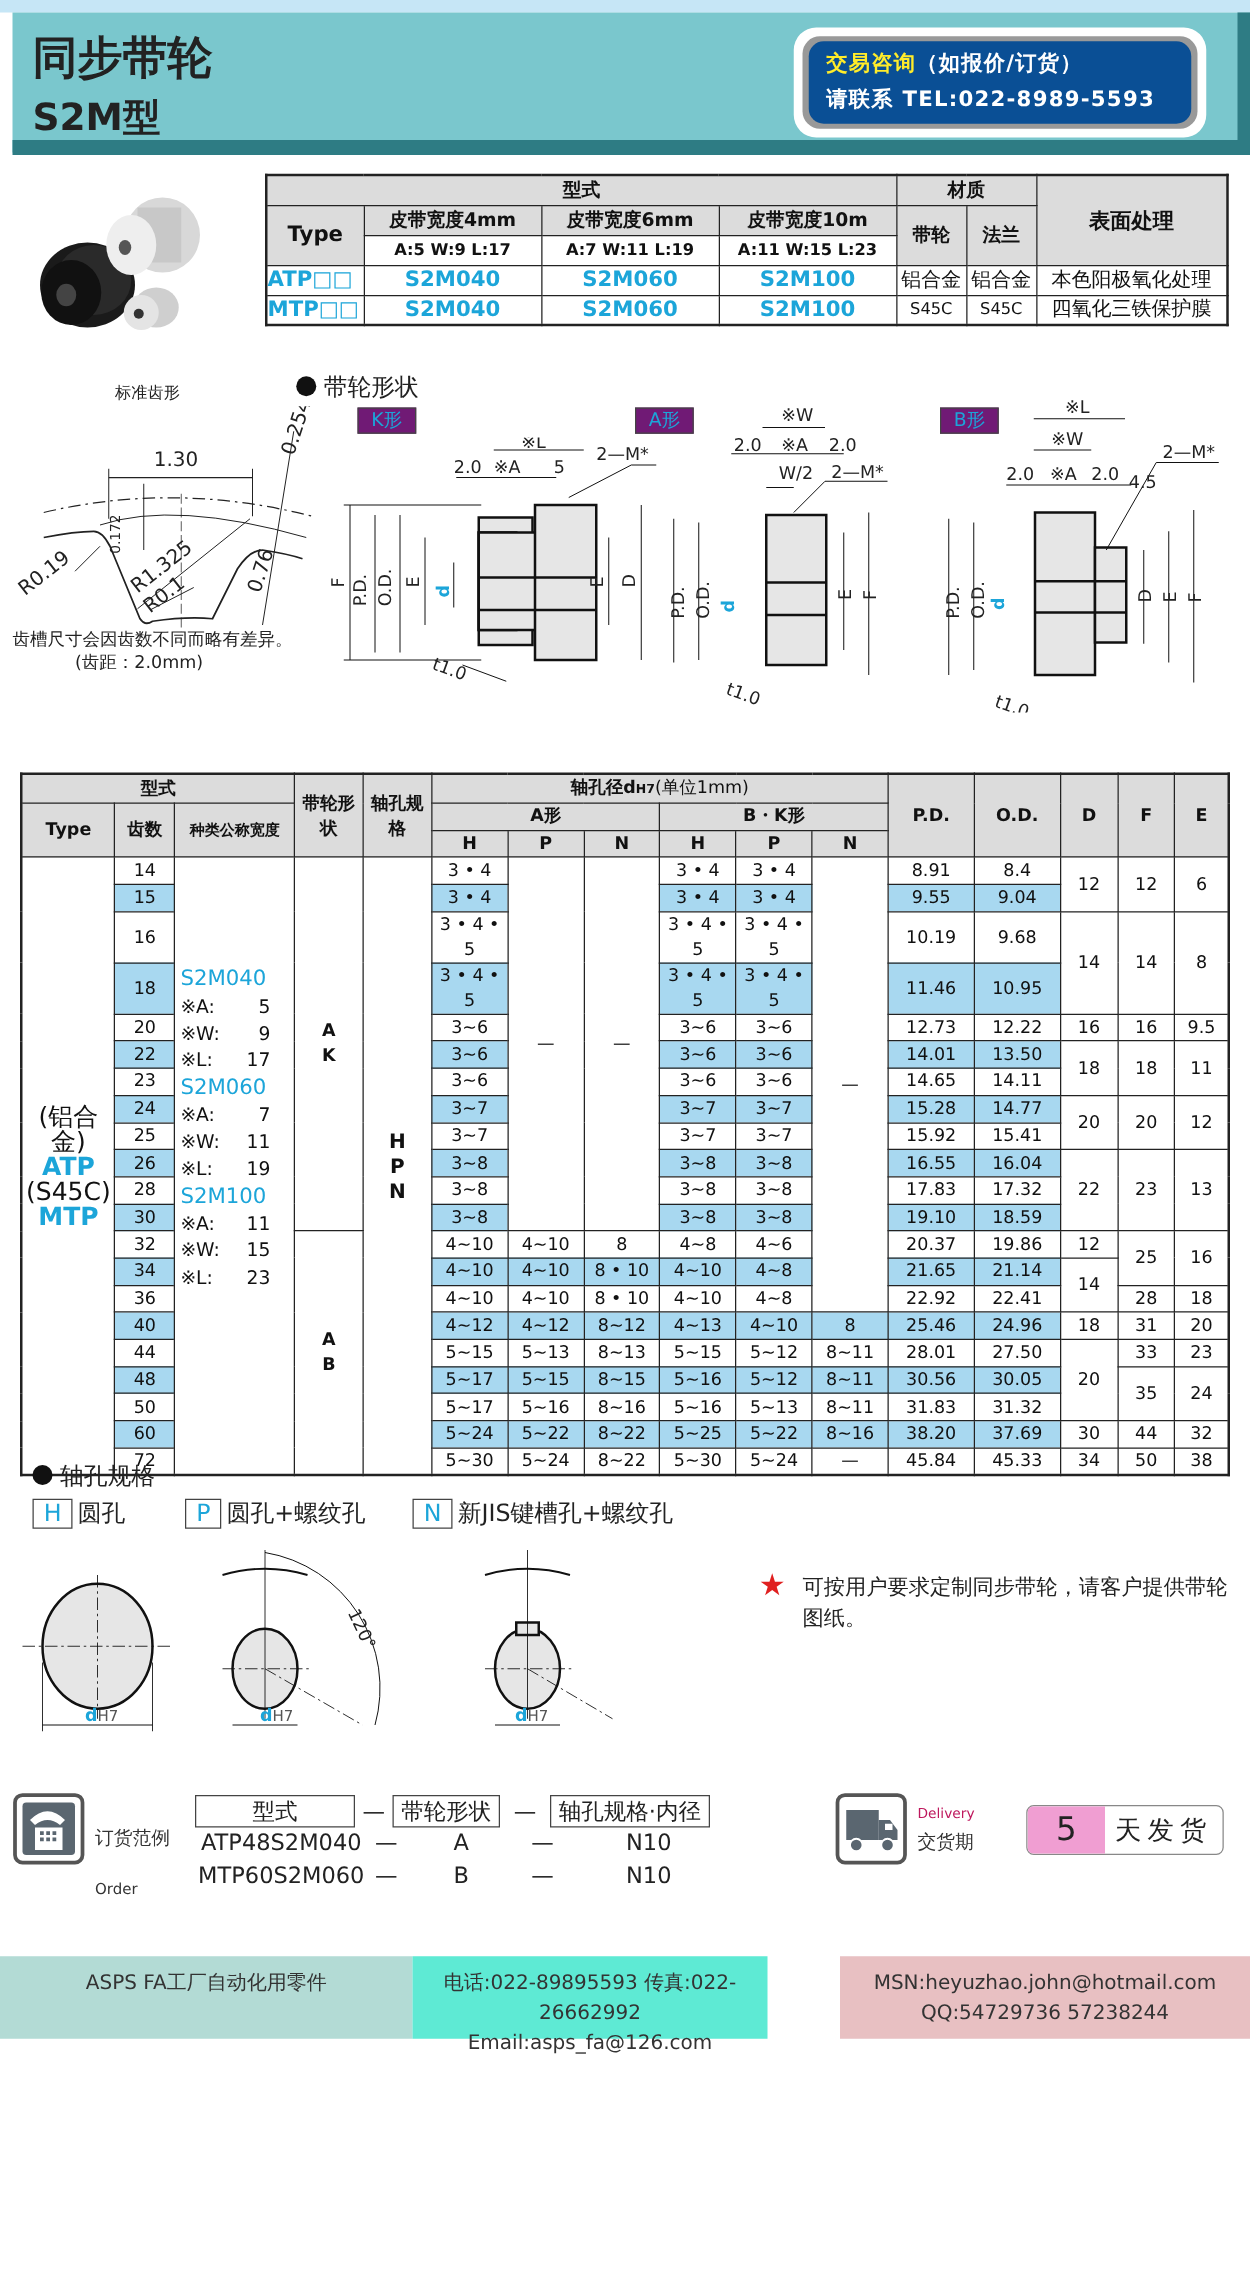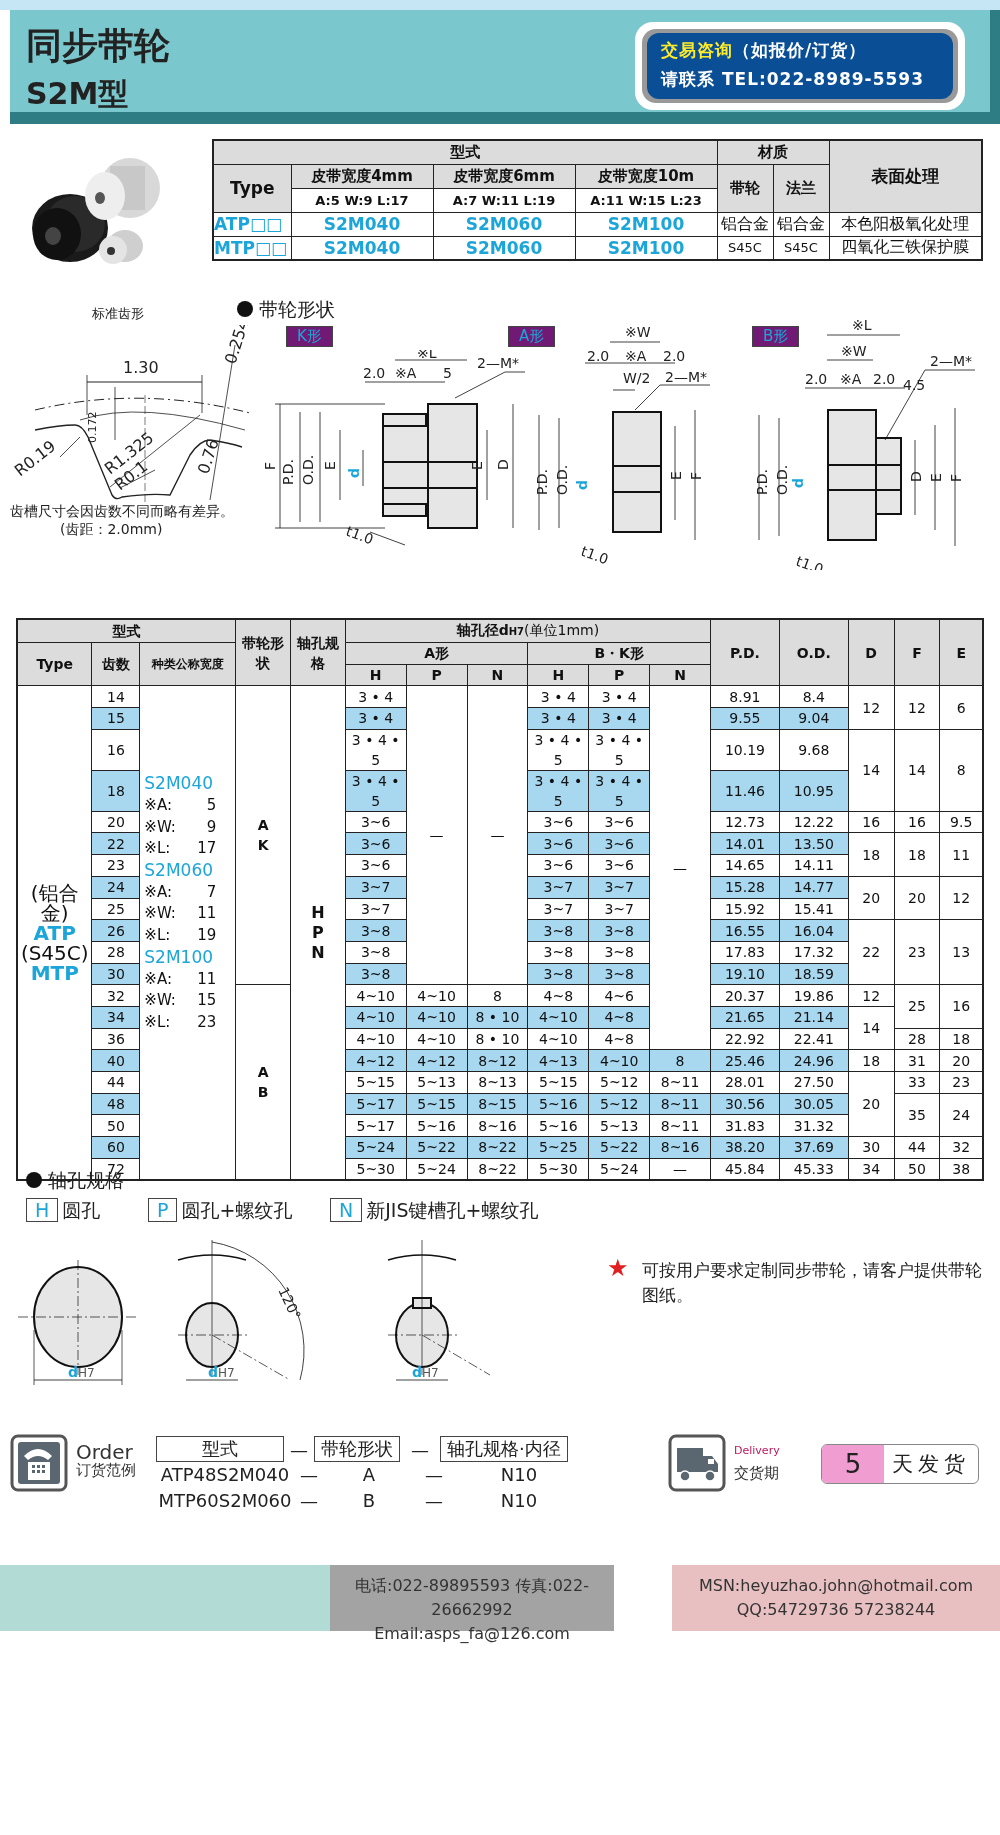--- a/index.html
+++ b/index.html
@@ -659,21 +659,21 @@
   <rect x="18" y="28" width="22" height="18" fill="#fff"></rect>
   <g fill="#5a6670">
       <rect x="22" y="31" width="3" height="3"></rect>
       <rect x="27" y="31" width="3" height="3"></rect>
       <rect x="32" y="31" width="3" height="3"></rect>
       <rect x="22" y="36" width="3" height="3"></rect>
       <rect x="27" y="36" width="3" height="3"></rect>
       <rect x="32" y="36" width="3" height="3"></rect>
     </g>
 </svg>
-<div class="abs" style="left:76px;top:1440px;font-size:20px;color:#333">Order</div>
+<div class="abs" style="left:76px;top:1504px;font-size:12px;color:#333">Order</div>
 <div class="abs" style="left:76px;top:1461px;font-size:15px;color:#333">订货范例</div>
 <div class="abs order-tbl" style="left:156px;top:1437px">
   <div style="display:flex;align-items:center;height:24px">
     <span class="obox" style="width:128px;text-align:center">型式</span>
     <span style="width:30px;text-align:center">—</span>
     <span class="obox">带轮形状</span>
     <span style="width:40px;text-align:center">—</span>
     <span class="obox">轴孔规格·内径</span>
   </div>
   <div style="display:flex;align-items:center;height:26px">
@@ -701,21 +701,22 @@
   <circle cx="42" cy="42" r="5" fill="#5a6670" stroke="#fff" stroke-width="1.5"></circle>
 </svg>
 <div class="abs" style="left:734px;top:1444px;font-size:11px;color:#be185d">Delivery</div>
 <div class="abs" style="left:734px;top:1464px;font-size:15px;color:#333">交货期</div>
 <div class="abs" style="left:821px;top:1444px;width:158px;height:40px;border:1px solid #888;border-radius:6px;display:flex;overflow:hidden">
   <div style="width:62px;background:#f09ed2;font-size:26px;text-align:center;line-height:38px;color:#222">5</div>
   <div style="flex:1;font-size:21px;text-align:center;line-height:38px;letter-spacing:5px;color:#222">天发货</div>
 </div>
 
 <div class="abs foot" style="left:0;width:330px;background:#b3dbd5">
+  <div>ASPS  FA工厂自动化用零件</div>
 </div>
-<div class="abs foot" style="left:330px;width:284px;background:#a3a3a3">
+<div class="abs foot" style="left:330px;width:284px;background:#5eead4">
   <div>电话:022-89895593  传真:022-26662992</div>
   <div>Email:asps_fa@126.com</div>
 </div>
 <div class="abs foot" style="left:672px;width:328px;background:#e8c0c2">
   <div>MSN:heyuzhao.john@hotmail.com</div>
   <div>QQ:54729736   57238244</div>
 </div>
 
 </body></html>

